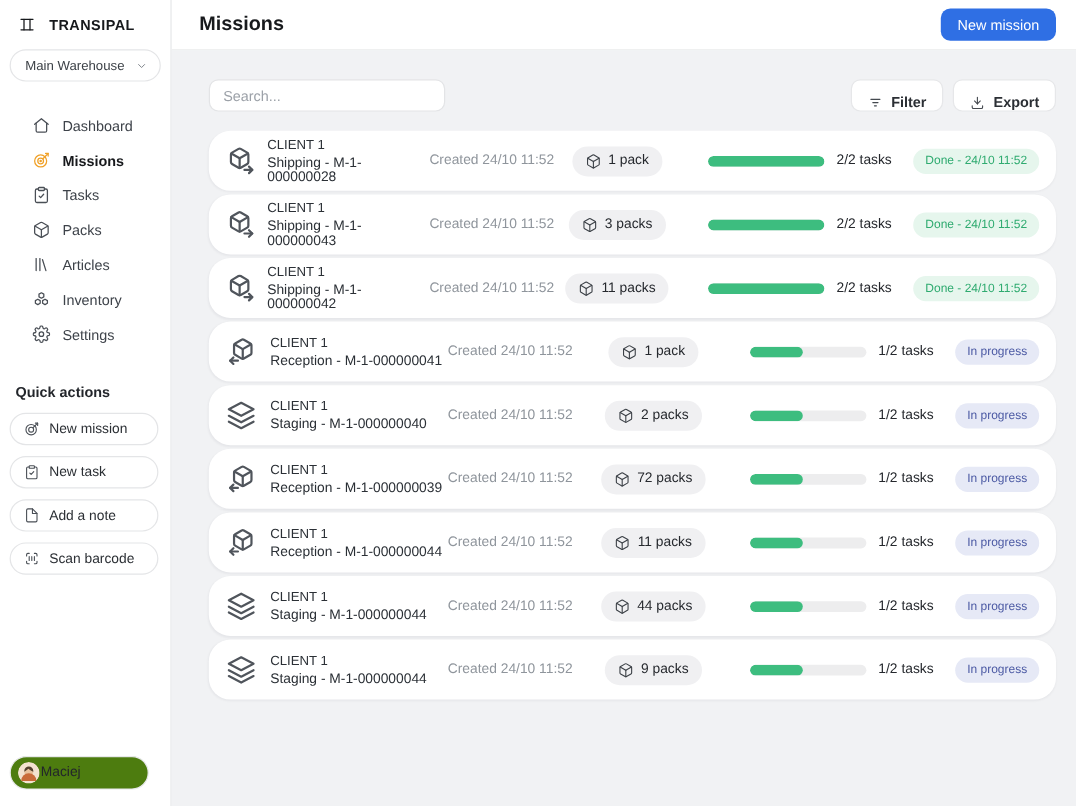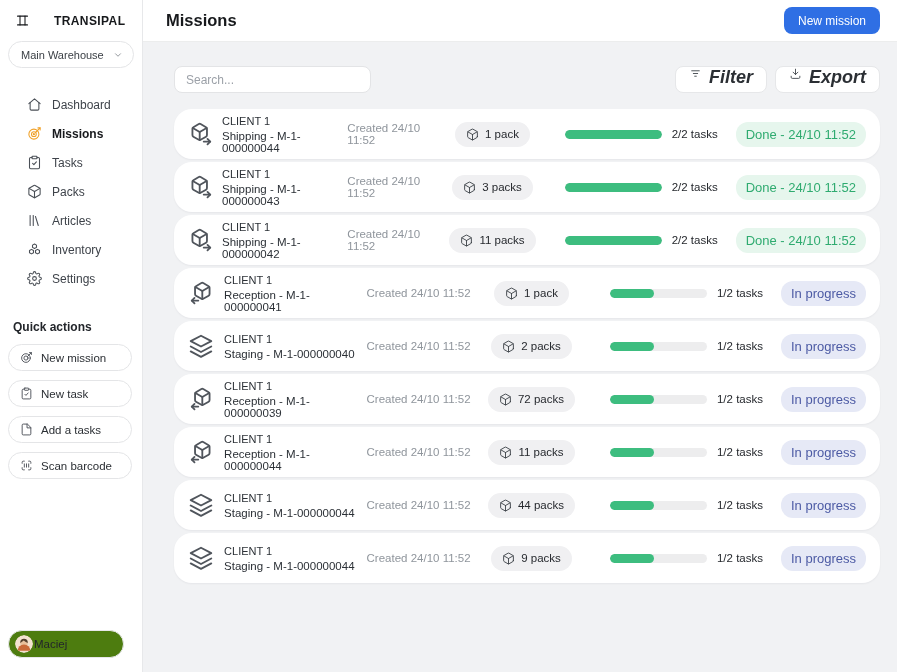--- a/index.html
+++ b/index.html
@@ -6,21 +6,21 @@
   html,body { width:897px; height:672px; }
   body {
     font-family:"Liberation Sans", sans-serif;
     background:#f1f2f4; overflow:hidden; color:#23262b;
   }
   .app { display:flex; width:897px; height:672px; }
 
   
   .sidebar { width:143px; min-width:143px; background:#fff; border-right:1px solid #e7e8ea;
              display:flex; flex-direction:column; position:relative; }
-  .logo { display:flex; align-items:center; gap:24px; padding:13px 0 10px 15px;text-align:right; }
+  .logo { display:flex; align-items:center; gap:11px; padding:13px 0 10px 15px;text-align:right; }
   .logo svg { width:15px; height:15px; }
   .logo-text { font-size:12px; font-weight:800; letter-spacing:.4px; color:#17191c; }
   .warehouse-select { margin:3px 8px 0 8px; border:1px solid #e4e5e7; border-radius:15px; height:27px;
     display:flex; align-items:center; justify-content:space-between; padding:0 10px 0 12px;
     font-size:11px; color:#3c4147; background:#fff; cursor:pointer; }
   .warehouse-select svg { width:10px; height:10px; stroke:#6a7077; }
 
   nav { margin-top:22px; }
   .nav-item { display:flex; align-items:center; gap:10px; padding-left:27px; height:29px;
     font-size:12px; color:#3e434a; cursor:pointer; }
@@ -47,23 +47,23 @@
   .page-title { font-size:16.5px; font-weight:700; color:#17191c; }
   .btn-primary { background:#2f6fe4; color:#fff; border:none; border-radius:8px; height:27px;
     padding:0 14px; font-size:12px; cursor:pointer; font-family:inherit; }
 
   .content { flex:1; padding:24px 17px 0 31px; }
   .toolbar-row { display:flex; justify-content:space-between; align-items:center; margin-bottom:16px; }
   .search-input { width:197px; height:27px; border:1px solid #e3e4e6; border-radius:8px;
     padding:0 11px; font-size:12px; color:#2b2f34; background:#fff; outline:none; font-family:inherit; }
   .search-input::placeholder { color:#9ca1a8; }
   .toolbar-right { display:flex; gap:8px; }
-  .btn-light { display:flex; align-items:flex-start; gap:7px; height:27px; padding:0 13px; background:#fff;
-    border:1px solid #e6e7e9; border-radius:8px; font-size:18px; font-weight:600; color:#2b2f34;
-    cursor:pointer; font-family:inherit;font-style:italic; }
+  .btn-light { display:flex; align-items:flex-end; gap:7px; height:27px; padding:0 13px; background:#fff;
+    border:1px solid #e6e7e9; border-radius:8px; font-size:12px; font-weight:600; color:#2b2f34;
+    cursor:pointer; font-family:inherit; }
   .btn-light svg { width:13px; height:13px; stroke:#44494f; }
 
   
   .mission-card { background:#fff; border-radius:18px; height:50px; margin-bottom:3px;
     display:flex; align-items:center; padding:0 14px; box-shadow:0 1px 2px rgba(20,24,31,.05);
     cursor:pointer; }
   .type-icon { width:30px; display:flex; align-items:center; }
   .type-icon svg { width:26px; height:26px; stroke:#50555c; display:none; }
   .type-icon.type-shipping .i-shipping { display:block; }
   .type-icon.type-reception .i-reception { display:block; }
@@ -74,21 +74,21 @@
   .created { width:120px; font-size:11.5px; color:#8f959c; }
   .packs-wrap { width:112px; display:flex; justify-content:center; }
   .pack-badge { display:flex; align-items:center; gap:6px; background:#f0f0f2; border-radius:13px;
     height:25px; padding:0 11px; font-size:11.5px; color:#26292e; white-space:nowrap; }
   .pack-badge svg { width:13px; height:13px; stroke:#3c4147; flex:none; }
   .progress-wrap { display:flex; align-items:center; gap:10px; margin-left:26px; }
   .progress-track { width:97px; height:9px; background:#ededee; border-radius:5px; overflow:hidden; }
   .progress-fill { height:100%; background:#3dbd7f; border-radius:5px; }
   .tasks-label { font-size:11.5px; color:#25282d; width:54px; white-space:nowrap; }
   .status-col { margin-left:10px; }
-  .status-badge { display:inline-block; border-radius:12px; padding:5px 10px; font-size:13px; white-space:nowrap; }
+  .status-badge { display:inline-block; border-radius:12px; padding:5px 10px; font-size:10px; white-space:nowrap; }
   .status-badge.done { background:#e6f6ed; color:#2fab70; }
   .status-badge.inprogress { background:#e6e9f6; color:#4c5aa4; }
 
   svg.stroke { fill:none; stroke-linecap:round; stroke-linejoin:round; stroke-width:1.7; }
 </style>
 </head>
 <body>
 
 <div class="app">
 
@@ -186,21 +186,21 @@
         <rect x="8" y="2" width="8" height="4" rx="1"></rect>
           <polyline points="9 13.5 11 15.5 15 11"></polyline>
       </svg>
       <span>New task</span>
     </button>
     <button class="qa-btn">
       <svg class="stroke" viewBox="0 0 24 24">
         <path d="M13 2H6a2 2 0 0 0-2 2v16a2 2 0 0 0 2 2h12a2 2 0 0 0 2-2V9z"></path>
           <polyline points="13 2 13 9 20 9"></polyline>
       </svg>
-      <span>Add a tasks</span>
+      <span>Add a note</span>
     </button>
     <button class="qa-btn">
       <svg class="stroke" viewBox="0 0 24 24">
         <path d="M4 8V6a2 2 0 0 1 2-2h2"></path>
           <path d="M16 4h2a2 2 0 0 1 2 2v2"></path>
         <path d="M20 16v2a2 2 0 0 1-2 2h-2"></path>
           <path d="M8 20H6a2 2 0 0 1-2-2v-2"></path>
         <path d="M8 9v6"></path>
           <path d="M12 9v6"></path>
           <path d="M16 9v6"></path>
@@ -257,21 +257,21 @@
           <polyline points="4.4 6.4 10.8 10.1 17.2 6.4"></polyline>
                   <line x1="10.8" y1="17.5" x2="10.8" y2="10.1"></line>
         </g>
         <path d="M14.5 19h6"></path>
                 <polyline points="18 16.5 20.5 19 18 21.5"></polyline>
       </svg>
 
     </div>
     <div class="client-col">
       <div class="client-name">CLIENT 1</div>
-      <div class="mission-name">Shipping - M-1-000000044</div>
+      <div class="mission-name">Shipping - M-1-000000028</div>
     </div>
     <div class="created">Created 24/10 11:52</div>
     <div class="packs-wrap">
       <span class="pack-badge">
         <svg class="stroke" viewBox="0 0 24 24" stroke-width="1.8">
           <path d="M21 16V8a2 2 0 0 0-1-1.73l-7-4a2 2 0 0 0-2 0l-7 4A2 2 0 0 0 3 8v8a2 2 0 0 0 1 1.73l7 4a2 2 0 0 0 2 0l7-4A2 2 0 0 0 21 16z"></path>
           <polyline points="3.3 7 12 12 20.7 7"></polyline>
                   <line x1="12" y1="22" x2="12" y2="12"></line>
         </svg>
         <span>1 pack</span>

